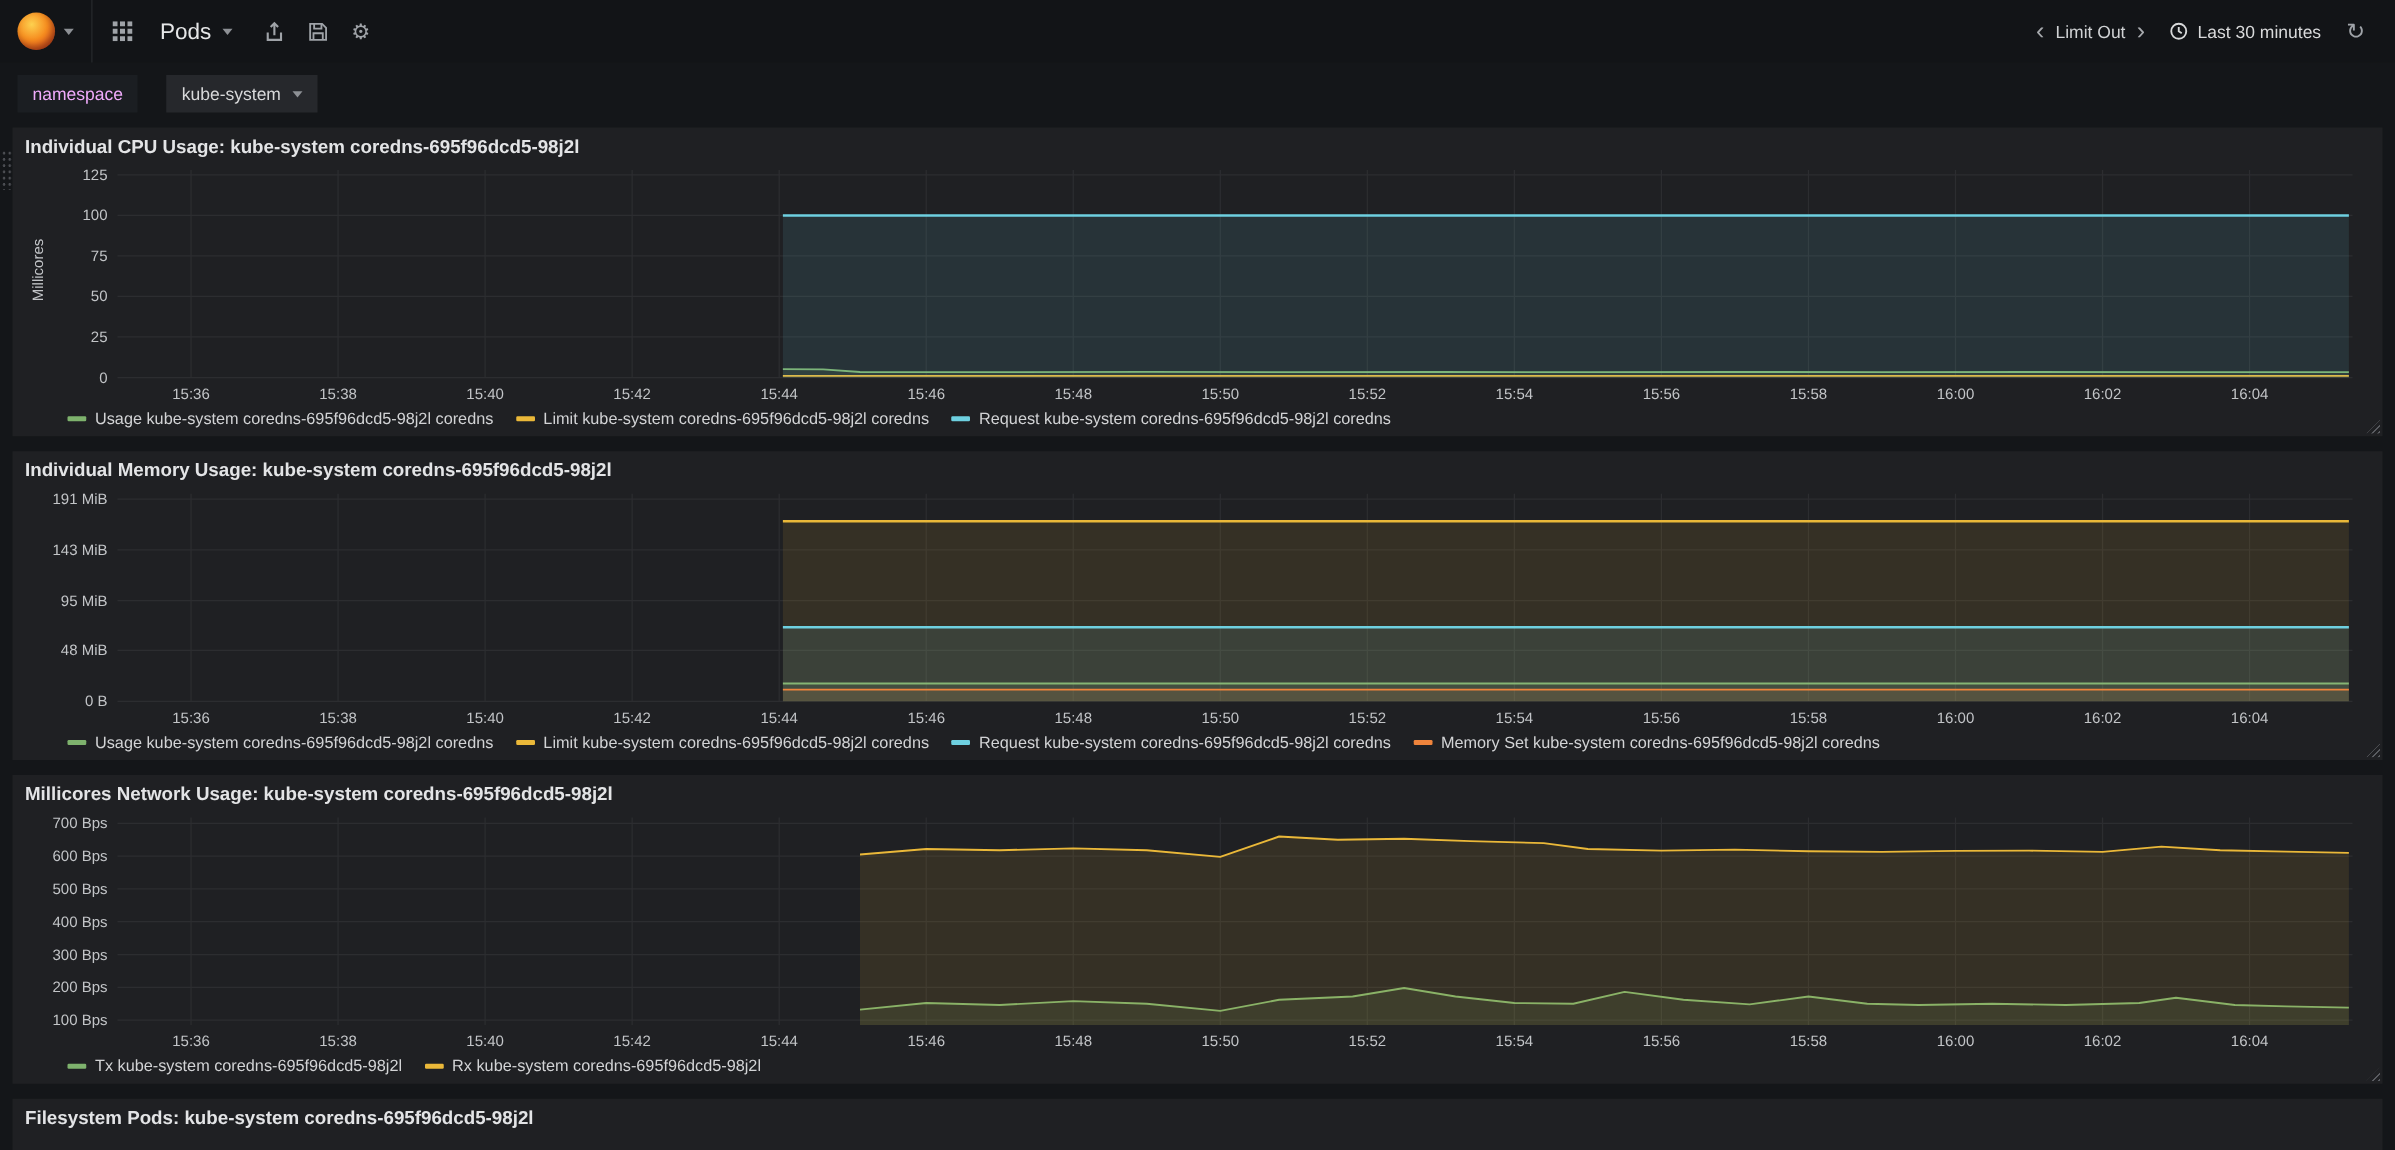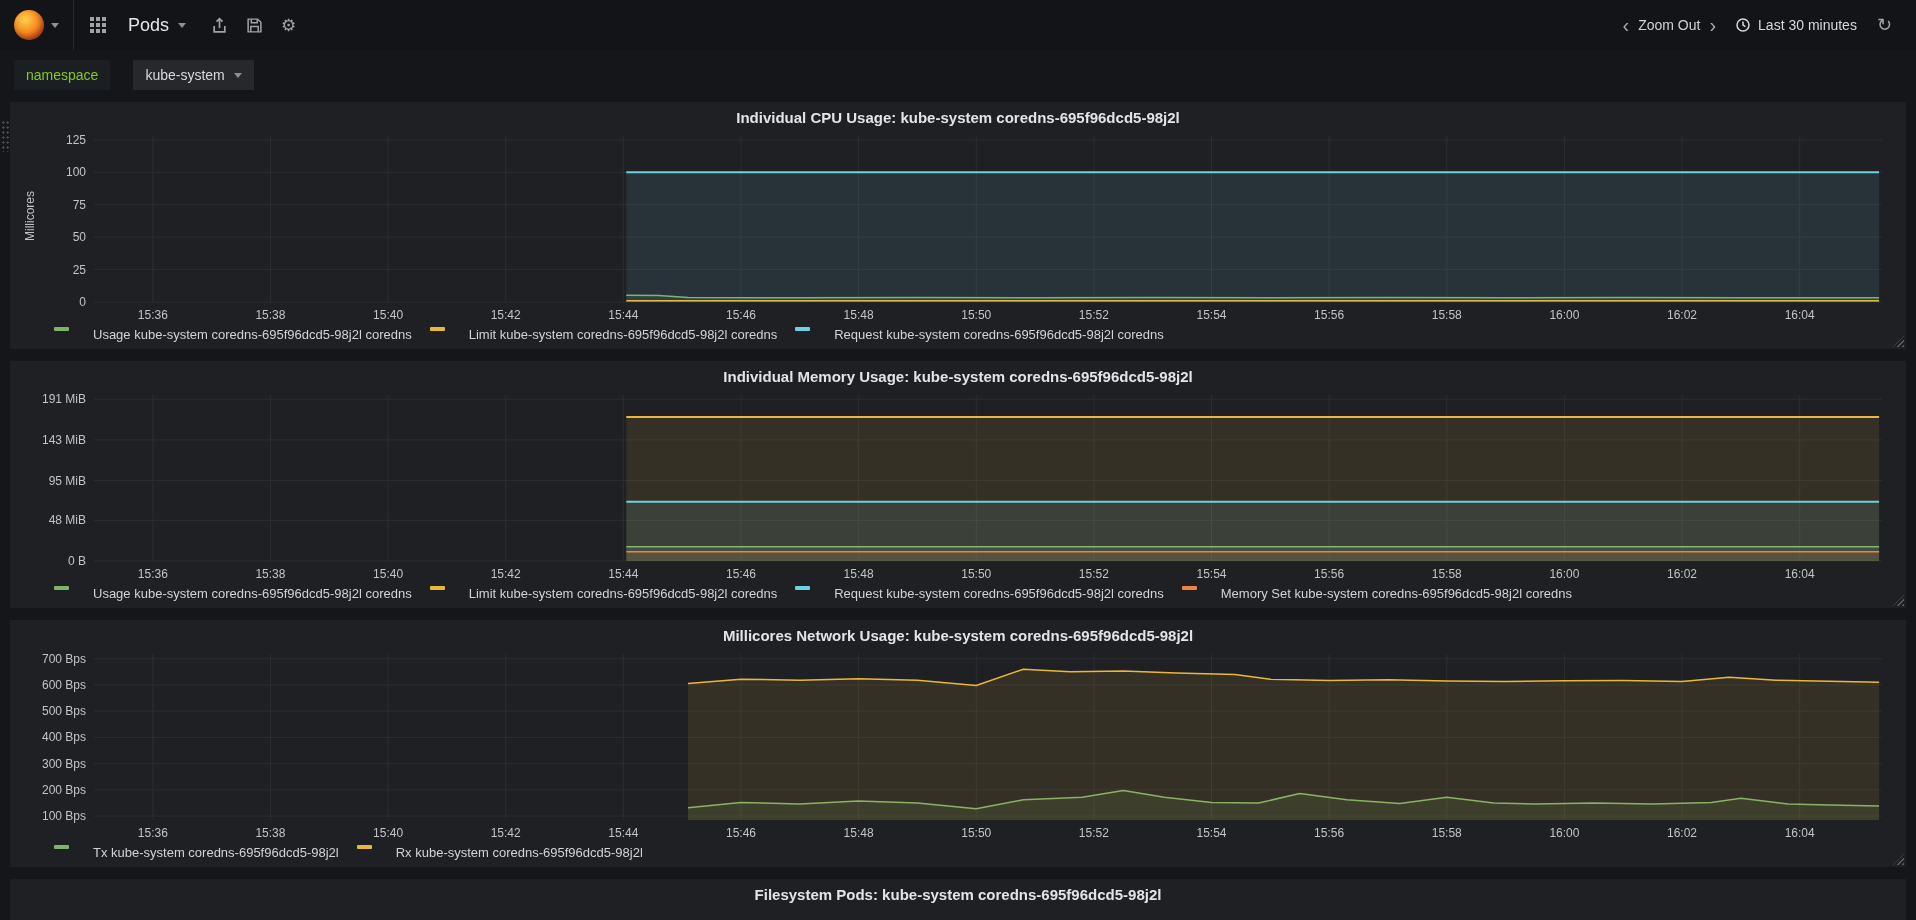--- a/index.html
+++ b/index.html
@@ -15,31 +15,31 @@
   .dash-title{font-size:18px;color:#e6e7e8;margin-left:13px;}
   .nav-btn{background:none;border:none;padding:8px 9px;cursor:pointer;color:#9fa3a8;font-size:17px;line-height:1;display:flex;align-items:center;}
   .nav-spacer{flex:1;}
   .nav-right{display:flex;align-items:center;gap:2px;}
   .chev{background:none;border:none;color:#a7aaae;font-size:20px;cursor:pointer;padding:0 5px;line-height:1;}
   .zoom-out{background:none;border:none;font-size:14px;color:#d0d2d4;padding:0 2px;cursor:pointer;}
   .time-picker{display:flex;align-items:flex-start;gap:7px;padding:0 12px;font-size:14px;color:#d8d9da;cursor:pointer;}
   .refresh{background:none;border:none;font-size:18px;color:#9fa3a8;padding:0 6px;cursor:pointer;line-height:1;}
   .submenu{display:flex;align-items:center;gap:26px;padding:10px 14px;}
   .var-group{display:flex;align-items:center;gap:2px;}
-  .var-label{background:#1b1e22;color:#84cc16;font-size:14px;padding:7px 12px;}
+  .var-label{background:#1b1e22;color:#f0abfc;font-size:14px;padding:7px 12px;}
   .var-value{background:#26282c;color:#d8d9da;font-size:14px;padding:7px 12px;display:flex;align-items:center;gap:9px;cursor:pointer;margin-left:21px;}
   .dashboard{position:relative;padding:2px 10px 0;}
   .row-handle{position:absolute;left:1px;top:20px;width:9px;height:32px;cursor:grab;
     background-image:radial-gradient(#4c4e53 1px, transparent 1.2px);background-size:4.5px 5px;}
   .panel{position:relative;background:#1f2023;margin-bottom:12px;padding:4px 10px 2px;}
-  .panel-title{text-align:center;font-size:15px;font-weight:bold;color:#e3e4e6;padding:3px 0 4px;cursor:pointer;}
+  .panel-title{text-align:left;font-size:15px;font-weight:bold;color:#e3e4e6;padding:3px 0 4px;cursor:pointer;}
   .chart{width:100%;height:196px;display:block;}
   svg text.tick{fill:#c2c4c7;font-size:12px;font-family:"Liberation Sans","DejaVu Sans",sans-serif;}
   .legend{display:flex;flex-wrap:wrap;align-items:center;gap:0 18px;padding:1px 0 5px 34px;}
-  .legend-item{display:inline-flex;gap:24px;font-size:13px;color:#d2d3d5;cursor:pointer;}
+  .legend-item{display:inline-flex;align-items:center;gap:7px;font-size:13px;color:#d2d3d5;cursor:pointer;}
   .legend-mark{display:inline-block;width:15px;height:4px;border-radius:1px;}
   .resize-handle{position:absolute;right:2px;bottom:2px;width:11px;height:11px;cursor:nwse-resize;
     background:repeating-linear-gradient(135deg,#5a5c61 0 1px,transparent 1px 3.5px);
     clip-path:polygon(100% 0,100% 100%,0 100%);}
   .fs-spacer{height:200px;}
   .icon-svg{display:block;}
 </style>
 </head>
 <body>
 
@@ -84,21 +84,21 @@
     </svg>
   </button>
   <button class="nav-btn">
     <span>⚙</span>
   </button>
   <div class="nav-spacer"></div>
   <div class="nav-right">
     <button class="chev">
       <span>‹</span>
     </button>
-    <button class="zoom-out">Zoom Out</button>
+    <button class="zoom-out">Limit Out</button>
     <button class="chev">
       <span>›</span>
     </button>
     <div class="time-picker">
       <svg class="icon-svg" width="16" height="16" viewBox="0 0 16 16">
         <circle cx="8" cy="8" r="6" fill="none" stroke="#d8d9da" stroke-width="1.5"></circle>
         <path d="M8 4.6 V8 L10.4 9.6" fill="none" stroke="#d8d9da" stroke-width="1.5"></path>
       </svg>
       <span>Last 30 minutes</span>
     </div>

